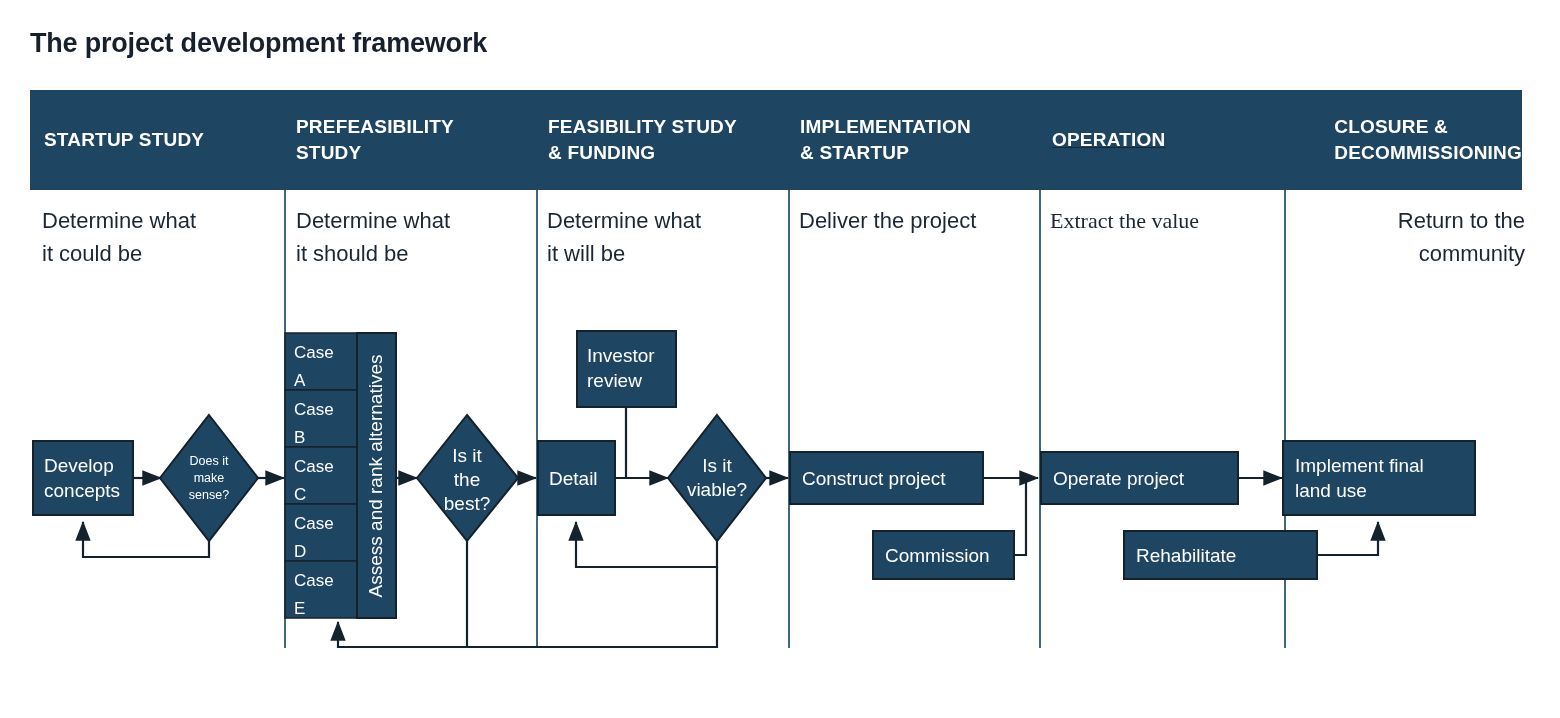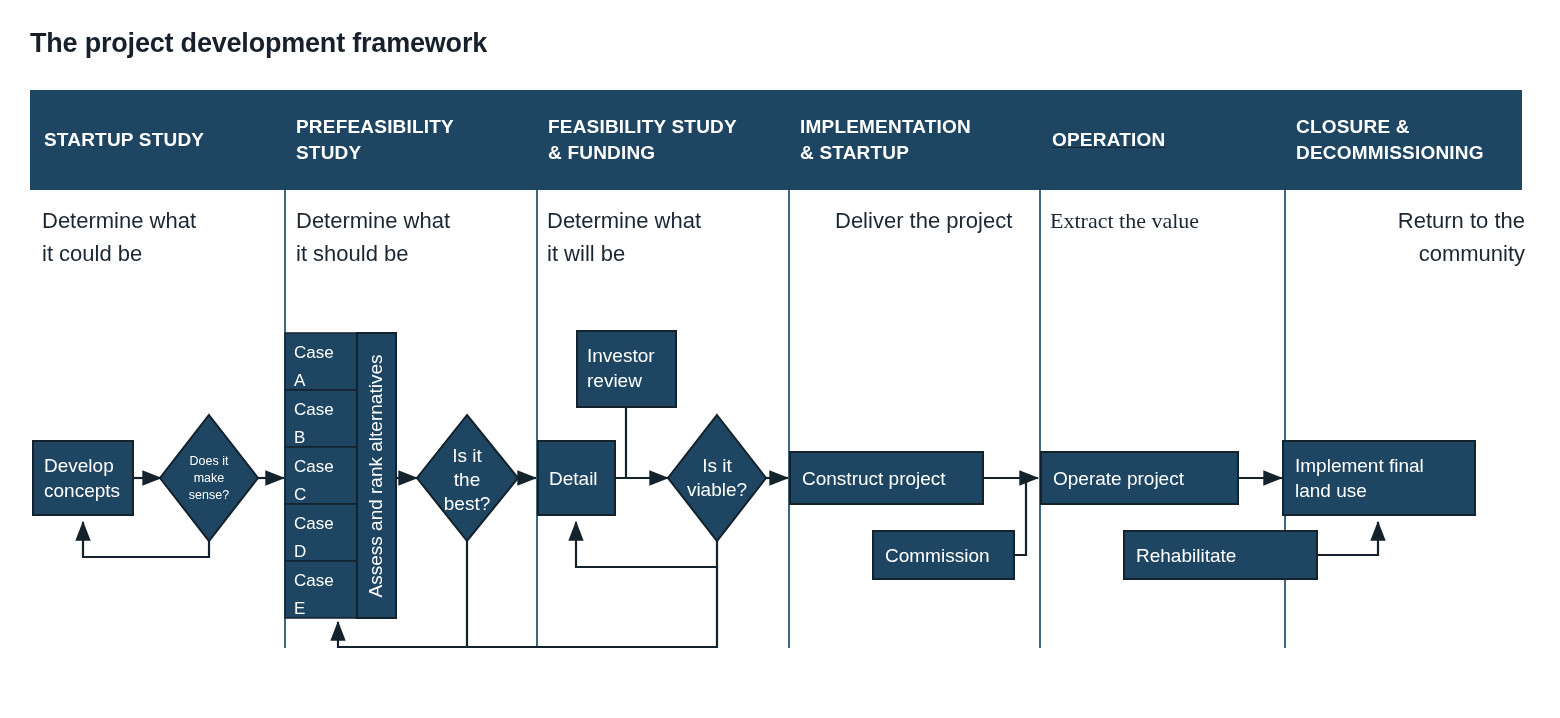--- a/index.html
+++ b/index.html
@@ -123,33 +123,33 @@
     <span class="htext">FEASIBILITY STUDY
 &amp; FUNDING</span>
   </div>
   <div class="header-cell" style="left:770px;width:252px;">
     <span class="htext">IMPLEMENTATION
 &amp; STARTUP</span>
   </div>
   <div class="header-cell" style="left:1022px;width:244px;text-decoration:underline;">
     <span class="htext">OPERATION</span>
   </div>
-  <div class="header-cell" style="left:1266px;width:240px;">
+  <div class="header-cell" style="left:1266px;width:240px;justify-content:flex-end;">
     <span class="htext">CLOSURE &amp;
 DECOMMISSIONING</span>
   </div>
 </div>
 
 <div class="sub-cell" style="left:42px;top:204px;width:230px;">Determine what
 it could be</div>
 <div class="sub-cell" style="left:296px;top:204px;width:230px;">Determine what
 it should be</div>
 <div class="sub-cell" style="left:547px;top:204px;width:230px;">Determine what
 it will be</div>
-<div class="sub-cell" style="left:799px;top:204px;width:230px;margin-left:36px;">Deliver the project</div>
+<div class="sub-cell" style="left:799px;top:204px;width:230px;">Deliver the project</div>
 <div class="sub-cell" style="left:1050px;top:204px;width:225px;font-family:Liberation Serif, serif;">Extract the value</div>
 <div class="sub-cell" style="left:1295px;top:204px;width:230px;text-align:right;">Return to the
 community</div>
 
 <div class="col-divider" style="left:284px;"></div>
 <div class="col-divider" style="left:536px;"></div>
 <div class="col-divider" style="left:788px;"></div>
 <div class="col-divider" style="left:1039px;"></div>
 <div class="col-divider" style="left:1284px;"></div>
 

